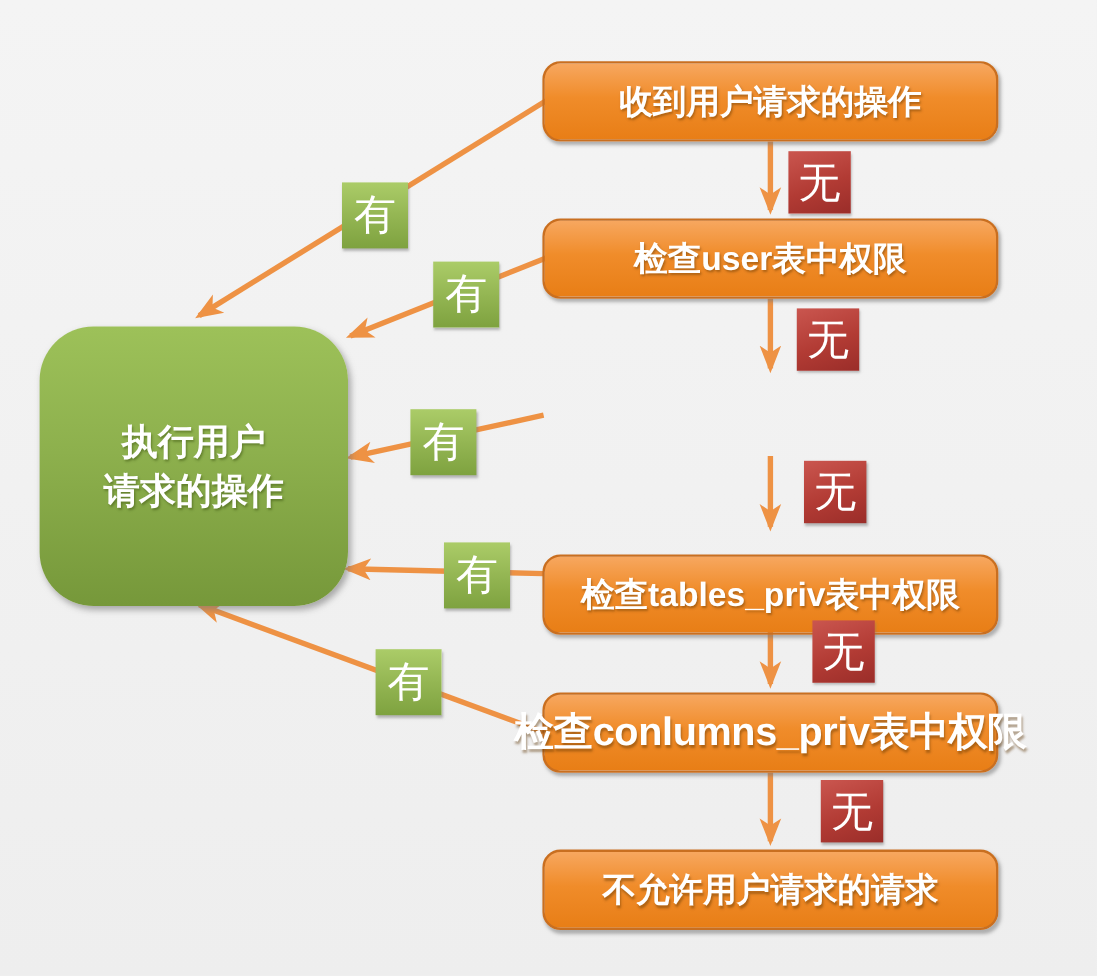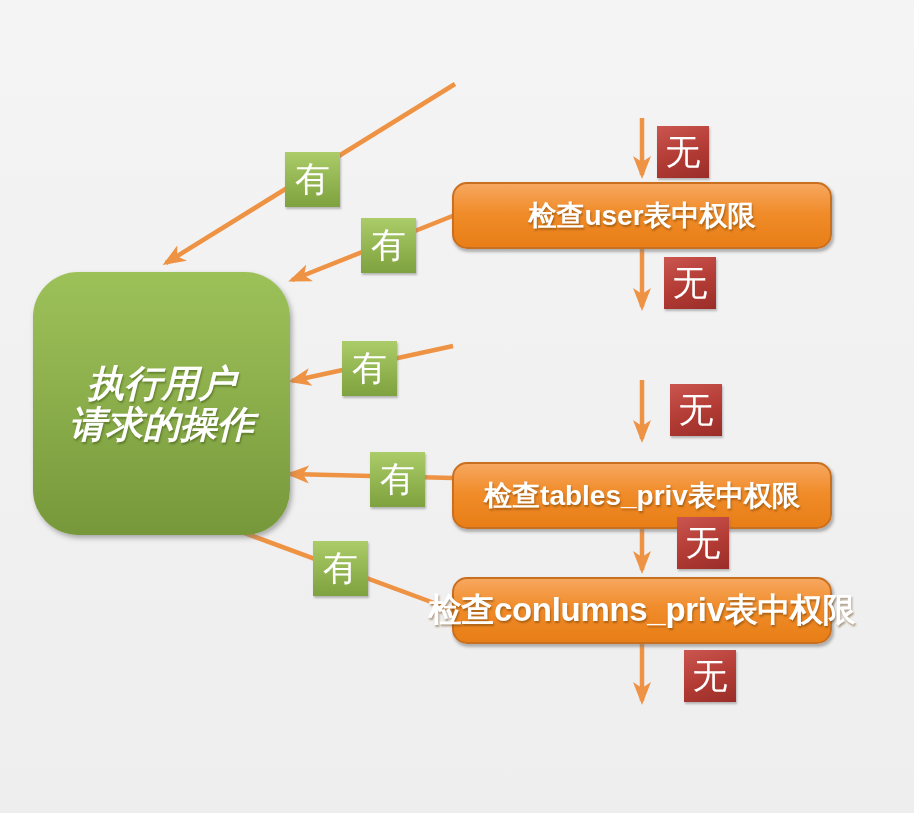--- a/index.html
+++ b/index.html
@@ -6,26 +6,26 @@
   body{width:914px;height:813px;background:#f1f1f1;font-family:"Liberation Sans",sans-serif;overflow:hidden;}
   .stage{position:relative;width:914px;height:813px;background:linear-gradient(180deg,#f4f4f4,#eeeeee);}
   .step{position:absolute;left:452px;width:380px;height:67px;border-radius:15px;
     background:linear-gradient(180deg,#f7a75f 0%,#f08c2a 45%,#e87e16 100%);
     border:2px solid #c96f20; box-sizing:border-box;
     box-shadow:1.5px 2.5px 3px rgba(120,120,120,0.55);
     display:flex;align-items:center;justify-content:center;
     color:#fff;font-weight:bold;font-size:28px;white-space:nowrap;
     text-shadow:1px 2px 2px rgba(90,50,0,0.45);}
   .step.long{font-size:33px;letter-spacing:-0.3px;}
-  .terminal{position:absolute;left:33px;top:272px;width:257px;height:263px;border-radius:45px;
+  .terminal{position:absolute;left:33px;top:272px;width:257px;height:233px;border-radius:45px;
     background:linear-gradient(180deg,#9dc159 0%,#8db04d 45%,#76983a 100%);
     box-shadow:2px 3px 5px rgba(120,120,120,0.6);
     display:flex;align-items:center;justify-content:center;text-align:center;
-    color:#fff;font-weight:bold;font-size:37px;line-height:41px;white-space:pre-line;
-    text-shadow:1px 2px 2px rgba(40,60,0,0.4);font-style:italic;}
+    color:#fff;font-weight:bold;font-size:30px;line-height:41px;white-space:pre-line;
+    text-shadow:1px 2px 2px rgba(40,60,0,0.4);}
   .badge{position:absolute;display:flex;align-items:center;justify-content:center;
     color:#fff;font-family:"Liberation Serif",serif;font-weight:normal;font-size:35px;}
   .badge.red{width:52px;height:52px;
     background:linear-gradient(160deg,#ca564f 0%,#b23b34 55%,#9a2d29 100%);
     box-shadow:1px 2px 2px rgba(120,120,120,0.5);}
   .badge.green{width:55px;height:55px;
     background:linear-gradient(180deg,#abcc68 0%,#94b653 50%,#7ea23f 100%);
     box-shadow:1px 2px 2px rgba(120,120,120,0.5);}
   svg.arrows{position:absolute;left:0;top:0;}
 </style>
@@ -49,23 +49,25 @@
       <line x1="642" y1="249" x2="642" y2="307" marker-end="url(#ah)"></line>
       <line x1="642" y1="380" x2="642" y2="439" marker-end="url(#ah)"></line>
       <line x1="642" y1="513" x2="642" y2="570" marker-end="url(#ah)"></line>
       <line x1="642" y1="644" x2="642" y2="701" marker-end="url(#ah)"></line>
     </g>
   </svg>
 
   <div class="terminal">执行用户
 请求的操作</div>
 
+  <div class="step" style="top:51px">收到用户请求的操作</div>
   <div class="step" style="top:182px">检查user表中权限</div>
   <div class="step" style="top:462px">检查tables_priv表中权限</div>
   <div class="step long" style="top:577px">检查conlumns_priv表中权限</div>
+  <div class="step" style="top:708px">不允许用户请求的请求</div>
 
   <div class="badge green" style="left:285px;top:152px">有</div>
   <div class="badge green" style="left:361px;top:218px">有</div>
   <div class="badge green" style="left:342px;top:341px">有</div>
   <div class="badge green" style="left:370px;top:452px">有</div>
   <div class="badge green" style="left:313px;top:541px">有</div>
 
   <div class="badge red" style="left:657px;top:126px">无</div>
   <div class="badge red" style="left:664px;top:257px">无</div>
   <div class="badge red" style="left:670px;top:384px">无</div>

